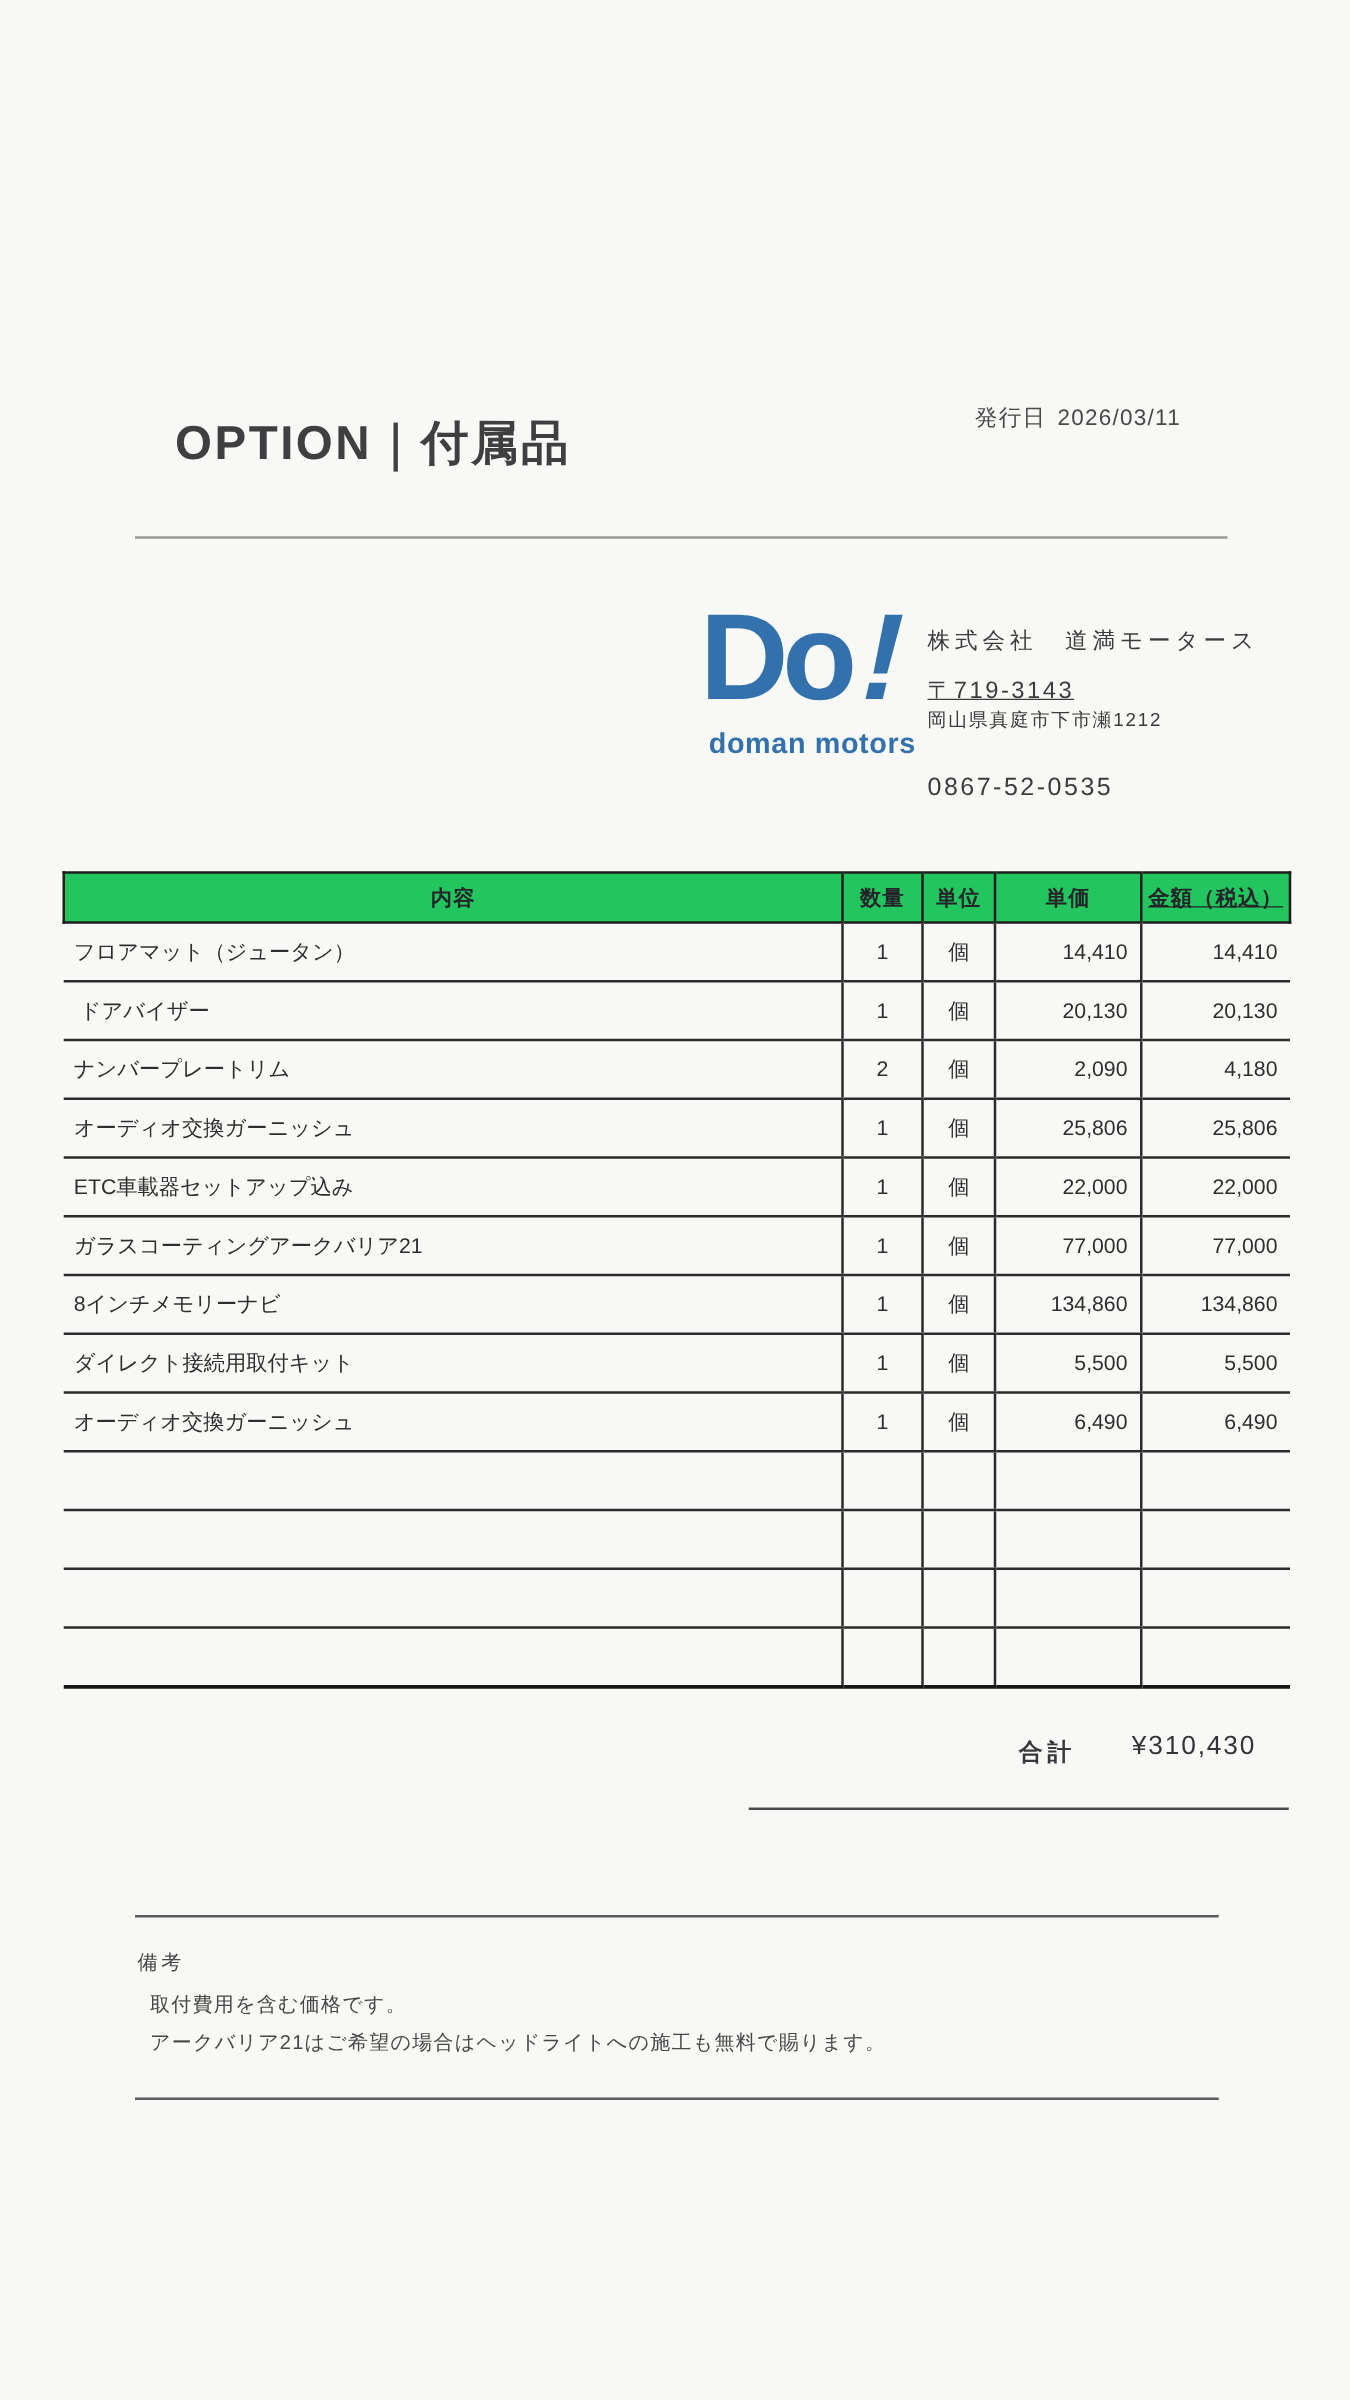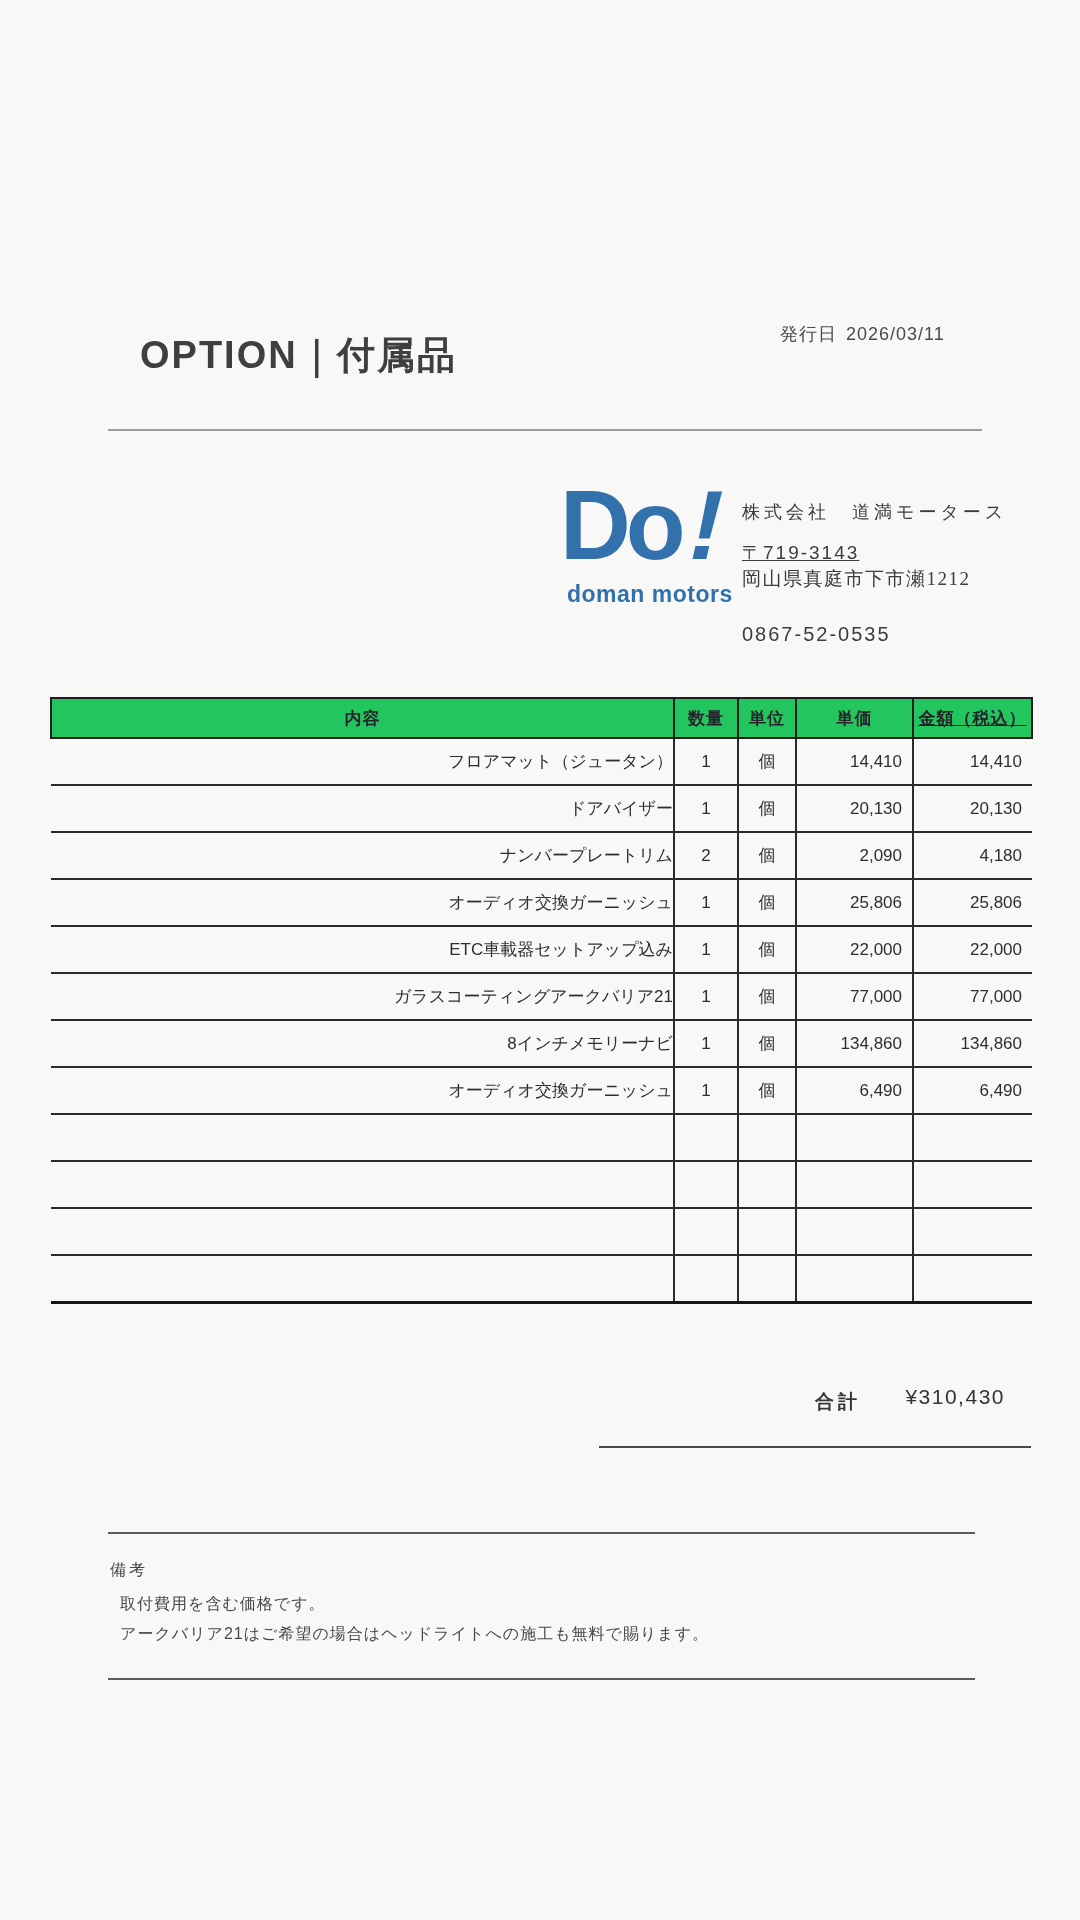--- a/index.html
+++ b/index.html
@@ -43,21 +43,21 @@
   .logo-sub{
     left:567px;top:583px;
     font-size:23px;font-weight:bold;color:#3371ac;
     letter-spacing:0.5px;line-height:1;
   }
   .company{
     left:742px;top:502px;color:#3c3c3c;
   }
   .company .c-name{font-size:18px;letter-spacing:4px;margin-bottom:19px;line-height:1.15;}
   .company .c-postal{font-size:19px;letter-spacing:2px;margin-bottom:4px;line-height:1.15;text-decoration:underline;}
-  .company .c-address{font-size:19px;letter-spacing:1.5px;margin-bottom:4px;line-height:1.15;font-family:Liberation Serif, serif;}
+  .company .c-address{font-size:15px;letter-spacing:1.5px;margin-bottom:4px;line-height:1.15;}
   .company .c-phone{font-size:20px;letter-spacing:2px;line-height:1.15;margin-top:34px;}
 
   
   .items-table{
     position:absolute;left:50px;top:697px;width:981px;
     border-collapse:collapse;table-layout:fixed;
     font-size:17px;color:#2e2e2e;
   }
   .items-table th{
     background:#22c55e;
@@ -70,21 +70,21 @@
   .items-table th + th{border-left:2px solid #1e1e1e;}
   .items-table th:first-child{border-left:2px solid #1e1e1e;}
   .items-table th:last-child{border-right:2px solid #1e1e1e;text-decoration:underline;}
   .items-table td{
     height:45px;
     border-bottom:2px solid #2b2b2b;
     padding:0;
   }
   .items-table td + td{border-left:2px solid #2b2b2b;}
   .items-table tr:last-child td{border-bottom:3px solid #161616;}
-  .items-table td.c-item{text-align:right;padding-left:8px;white-space:pre;}
+  .items-table td.c-item{text-align:left;padding-left:8px;white-space:pre;}
   .items-table td.c-qty,.items-table td.c-unit{text-align:center;}
   .items-table td.c-price,.items-table td.c-amount{text-align:right;padding-right:10px;}
 
   
   .total-label{
     left:815px;top:1389px;
     font-size:19px;font-weight:bold;letter-spacing:4px;color:#38383c;
   }
   .total-value{
     left:855px;top:1385px;width:150px;text-align:right;
@@ -185,20 +185,27 @@
         <td class="c-amount">77,000</td>
       </tr>
       <tr>
         <td class="c-item">8インチメモリーナビ</td>
         <td class="c-qty">1</td>
         <td class="c-unit">個</td>
         <td class="c-price">134,860</td>
         <td class="c-amount">134,860</td>
       </tr>
       <tr>
+        <td class="c-item">ダイレクト接続用取付キット</td>
+        <td class="c-qty">1</td>
+        <td class="c-unit">個</td>
+        <td class="c-price">5,500</td>
+        <td class="c-amount">5,500</td>
+      </tr>
+      <tr>
         <td class="c-item">オーディオ交換ガーニッシュ</td>
         <td class="c-qty">1</td>
         <td class="c-unit">個</td>
         <td class="c-price">6,490</td>
         <td class="c-amount">6,490</td>
       </tr>
       <tr>
         <td class="c-item"></td>
         <td class="c-qty"></td>
         <td class="c-unit"></td>

